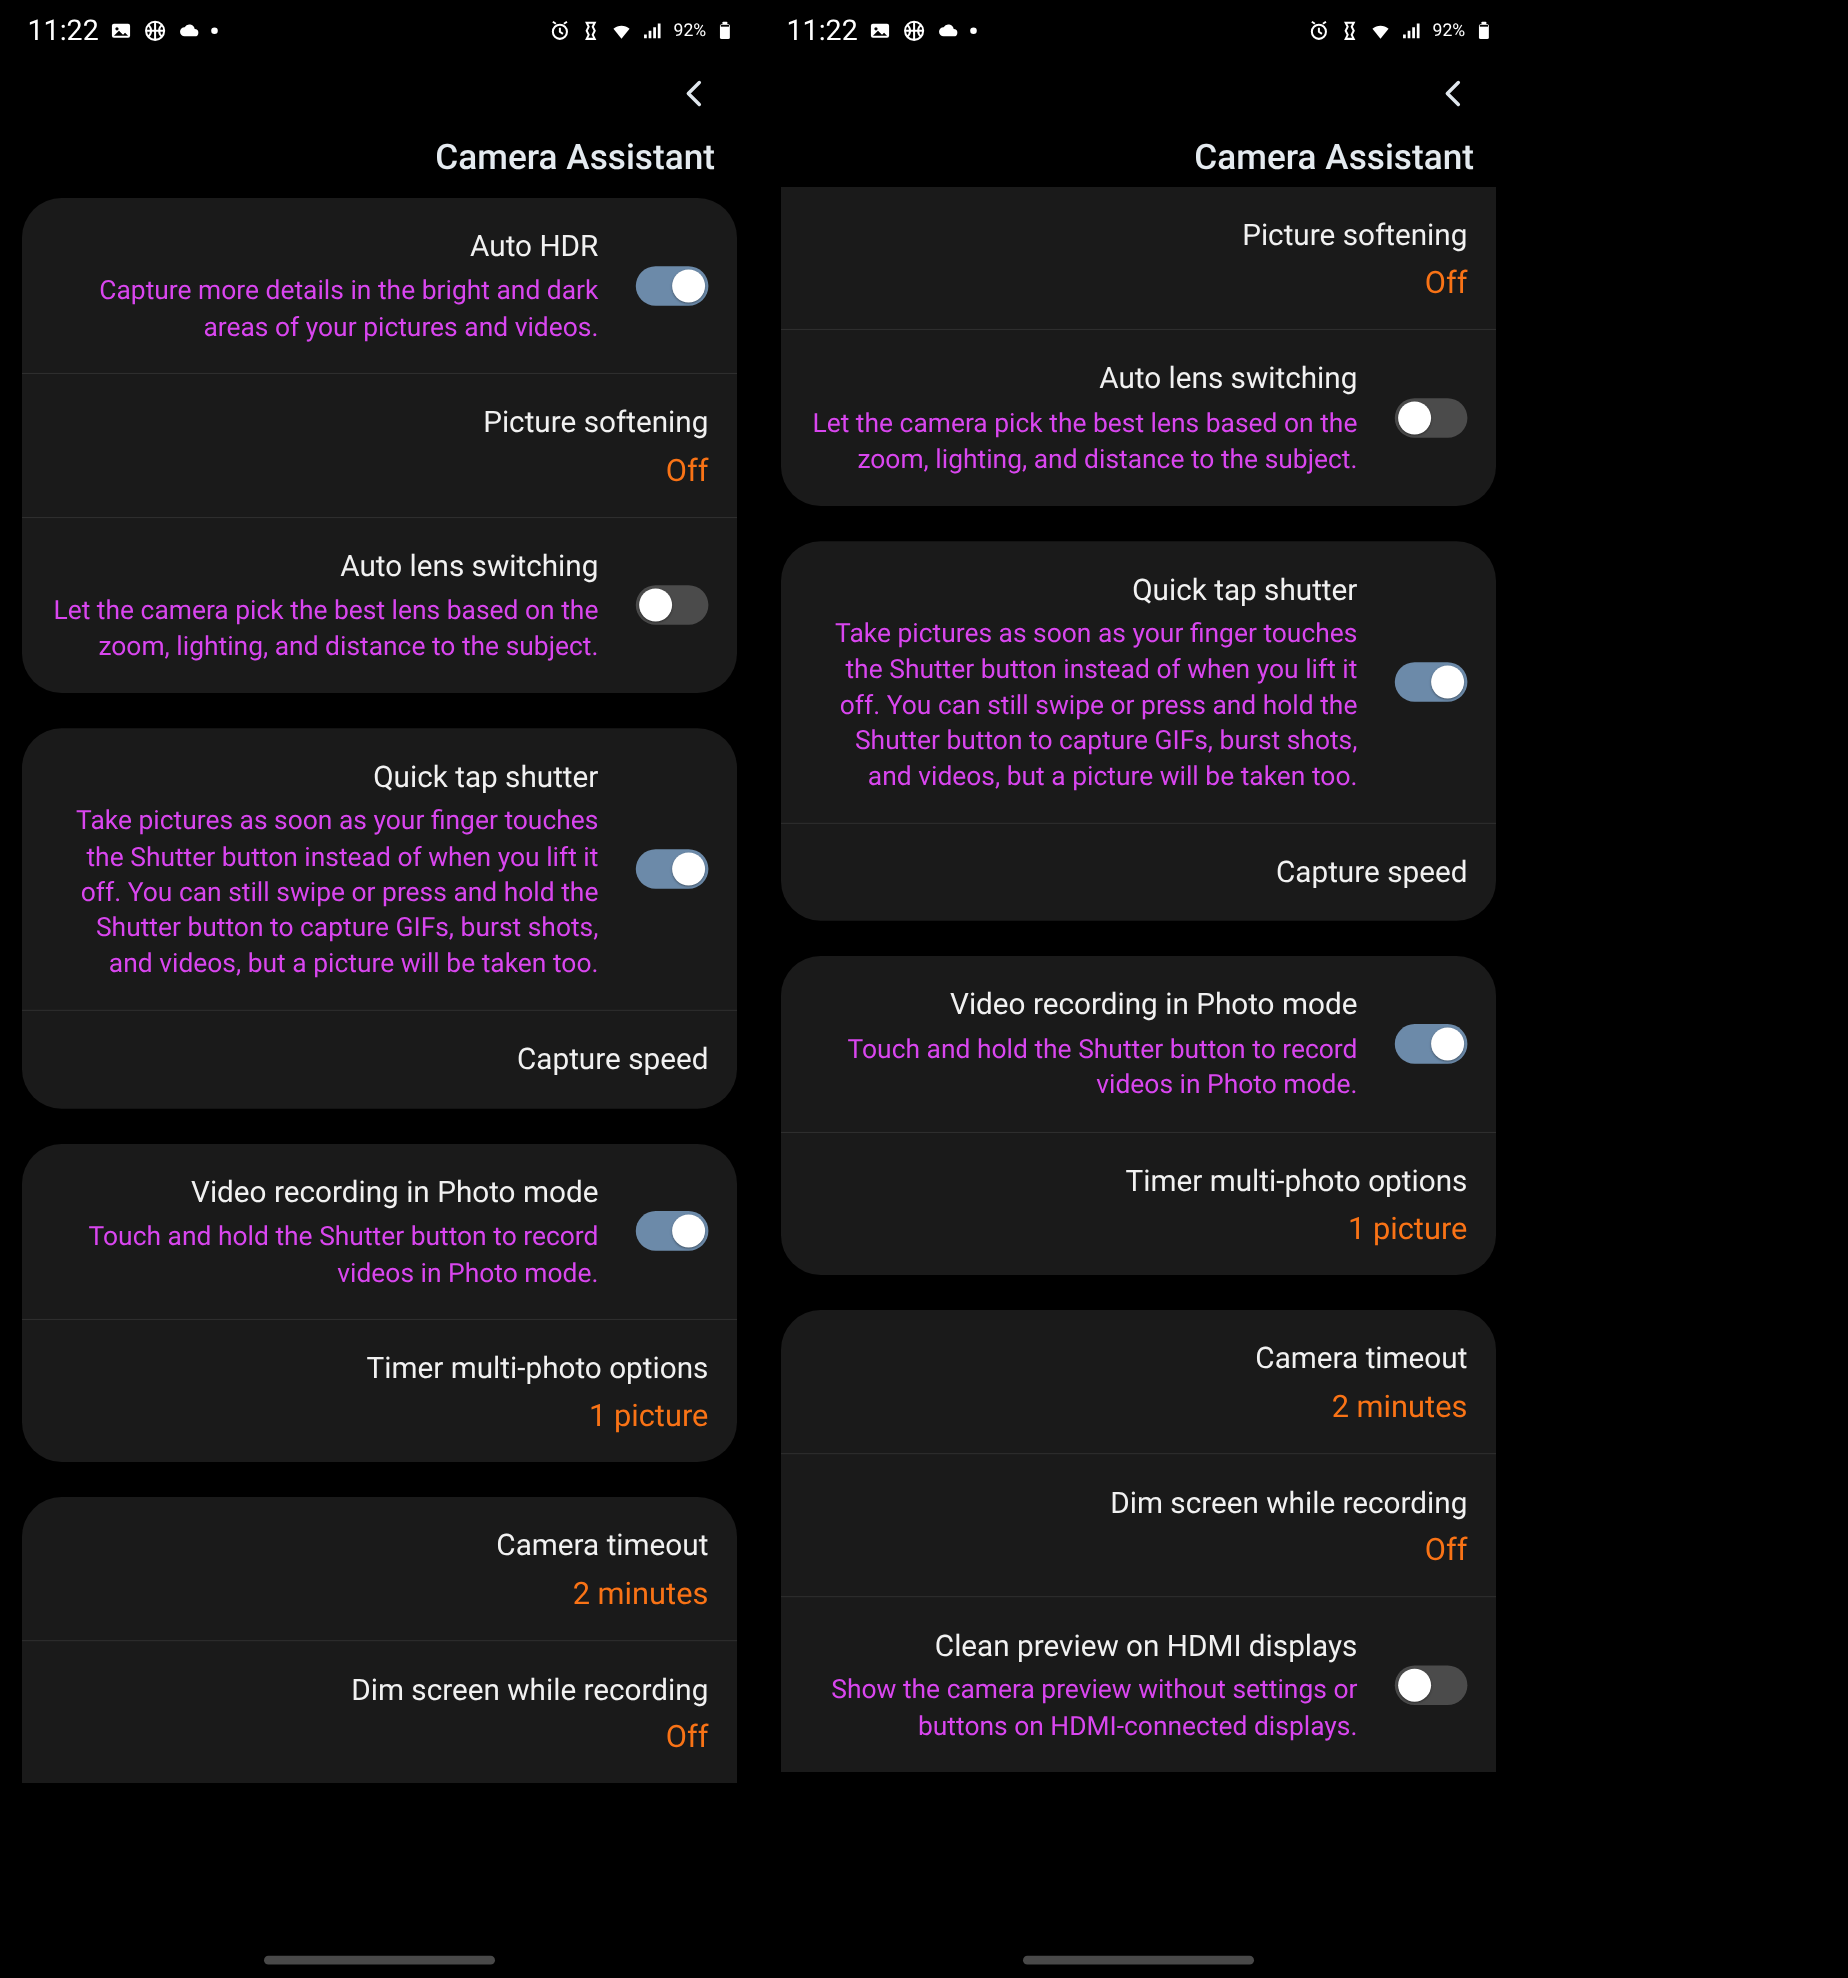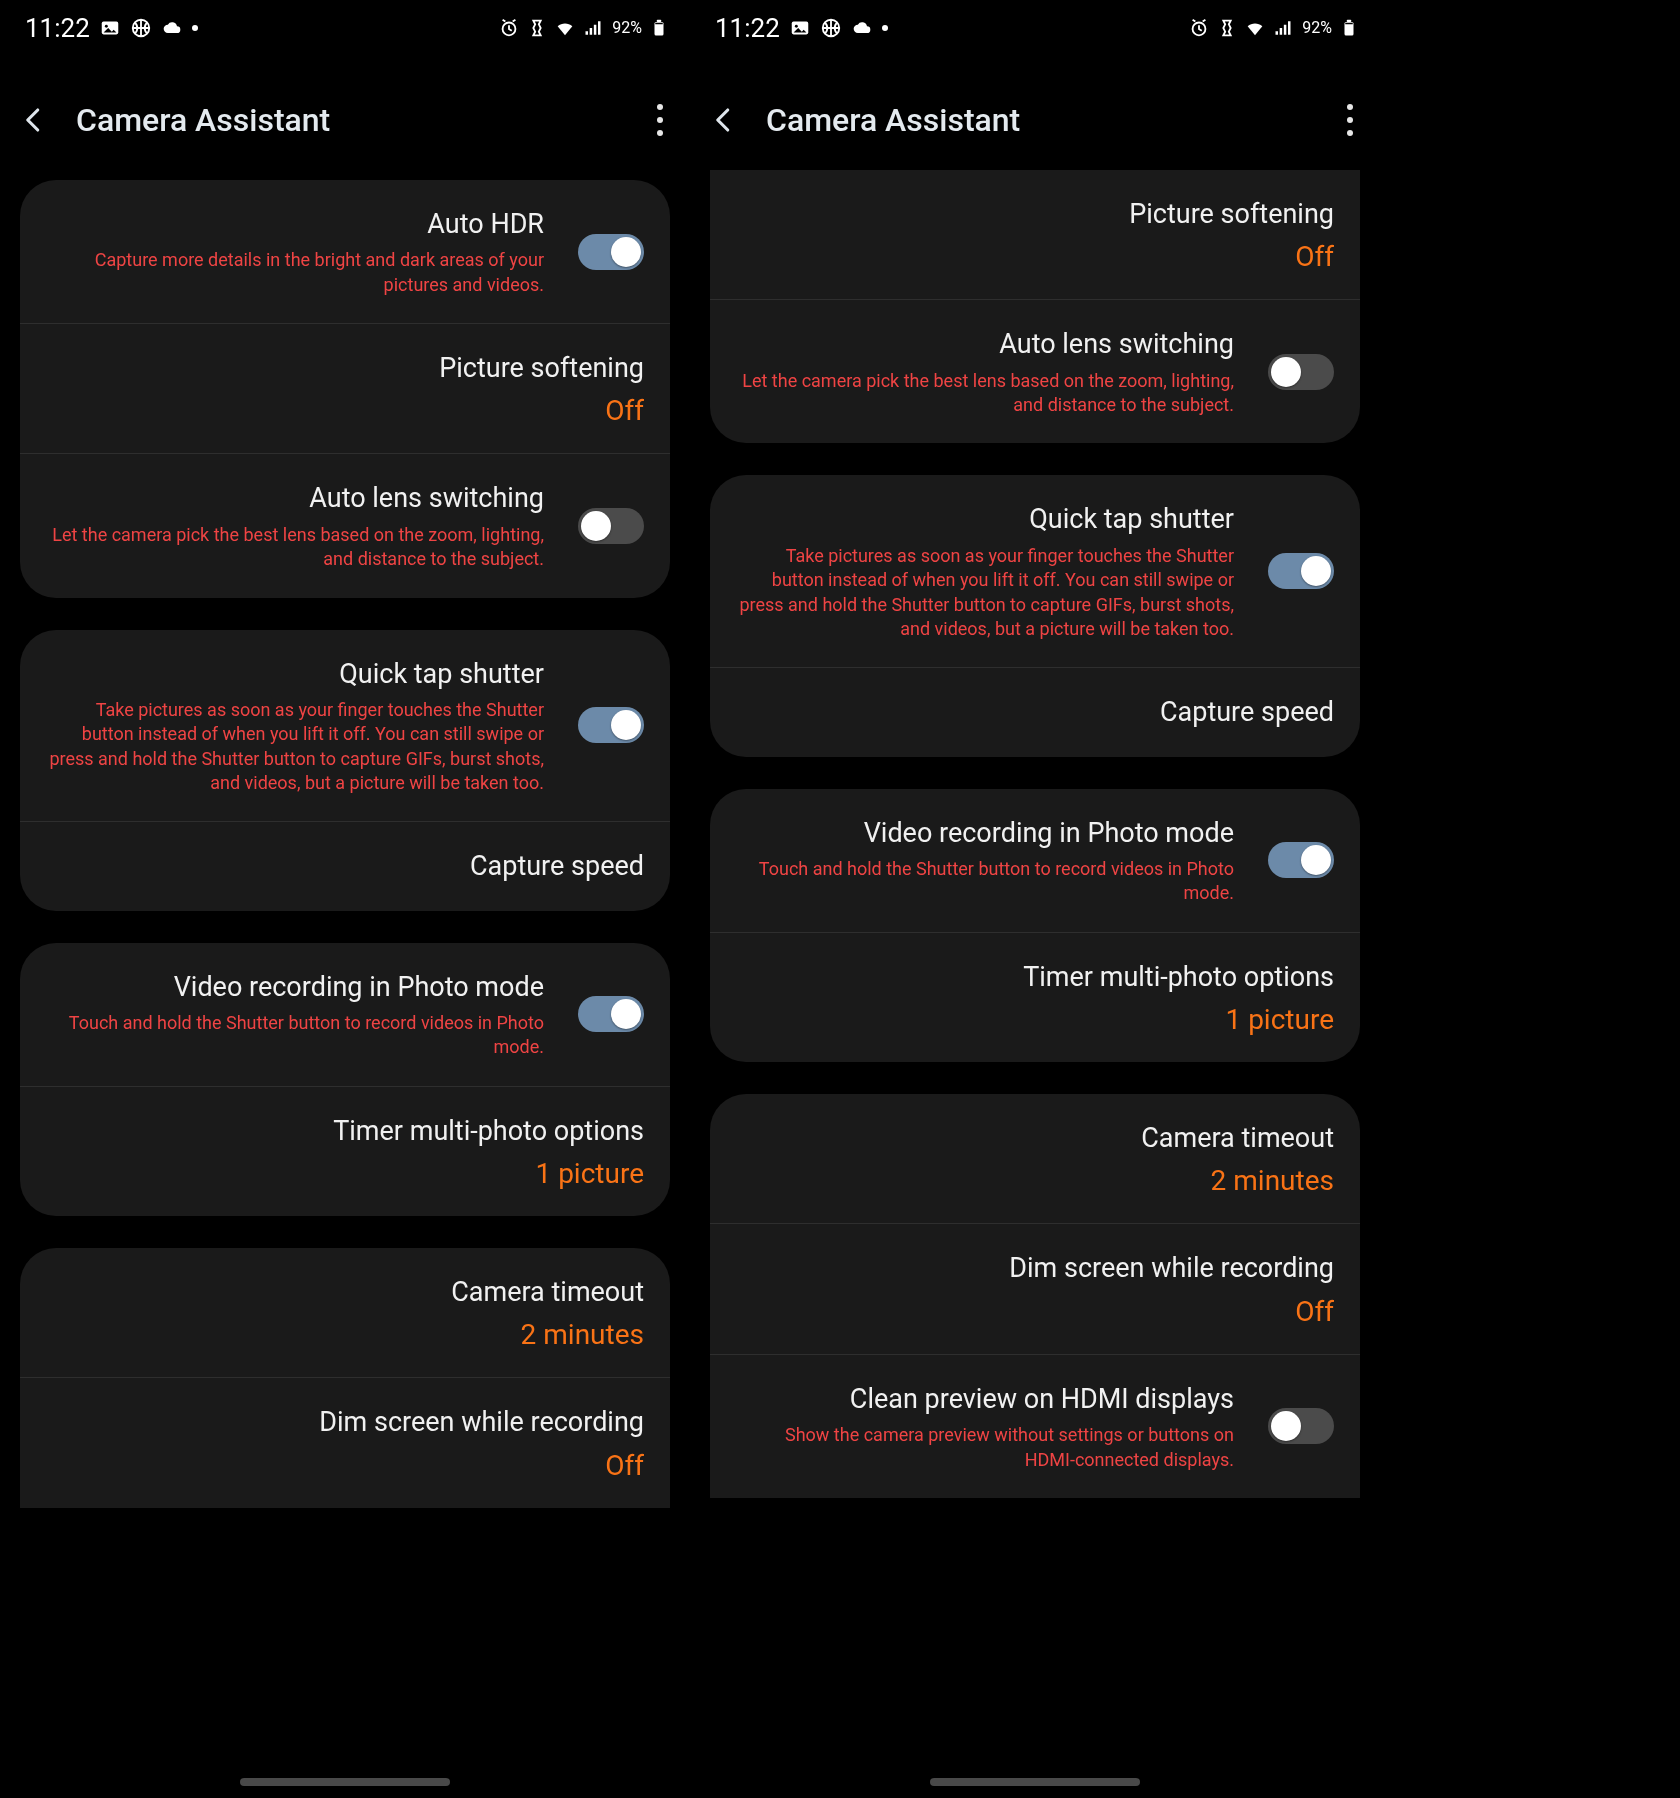--- a/index.html
+++ b/index.html
@@ -9,33 +9,33 @@
 
   
   .statusbar { height: 55px; display: flex; align-items: center; justify-content: space-between; padding: 0 20px 0 25px; color: #fff; font-size: 26px; font-weight: 400; }
   .status-left, .status-right { display: flex; align-items: center; gap: 9px; }
   .status-left .dot { width: 6px; height: 6px; border-radius: 50%; background: #fff; }
   .status-icon { width: 22px; height: 22px; display:inline-flex; align-items:center; justify-content:center;}
   .status-right { gap: 6px; }
   .batt { font-size: 16px; margin-left: 2px; }
 
   
-  .appbar { height: 100px; display: flex; align-items: center; padding: 0 16px; gap: 24px; margin-top: 15px; }
+  .appbar { height: 100px; display: flex; align-items: flex-end; padding: 0 40px; gap: 24px; margin-top: 15px; flex-direction: column; }
   .back-chev { width: 36px; height: 36px; display:flex; align-items:center; justify-content:center; }
   .appbar-title { flex: 1; color: #e4eaef; font-size: 32px; font-weight: 500; }
   .kebab { width: 28px; display:flex; flex-direction:column; align-items:center; gap:7px; padding: 4px; }
   .kebab span { width: 6px; height: 6px; border-radius: 50%; background: #e6e6e6; }
 
   
   .content { flex: 1; padding: 10px 20px 0 20px; display: flex; flex-direction: column; gap: 32px; overflow: hidden; }
   .card { background: #1a1a1a; border-radius: 36px; padding: 0 0; text-align: right; }
   .row { padding: 26px 26px; position: relative; }
   .row + .row { border-top: 1px solid #2e2e2e; }
   .row-title { color: #f1f1f1; font-size: 27px; font-weight: 400; line-height: 1.35; }
-  .row-desc { color: #ef4444; font-size: 18px; line-height: 1.35; margin-top: 6px; max-width: 640px; }
+  .row-desc { color: #d946ef; font-size: 24px; line-height: 1.35; margin-top: 6px; max-width: 640px; }
   .row-value { color: #f97316; font-size: 28px; margin-top: 8px; }
   .row.has-toggle .row-desc, .row.has-toggle .row-title { padding-right: 100px; }
 
   
   .toggle { position: absolute; right: 26px; top: 50%; transform: translateY(-50%); width: 66px; height: 36px; border-radius: 18px; }
   .toggle.on  { background: #6c8aa9; }
   .toggle.off { background: #4b4b4b; }
   .knob { position: absolute; top: 3px; width: 30px; height: 30px; border-radius: 50%; background: #fff; box-shadow: 0 1px 2px rgba(0,0,0,.4); }
   .toggle.on  .knob { right: 3px; }
   .toggle.off .knob { left: 3px; }

